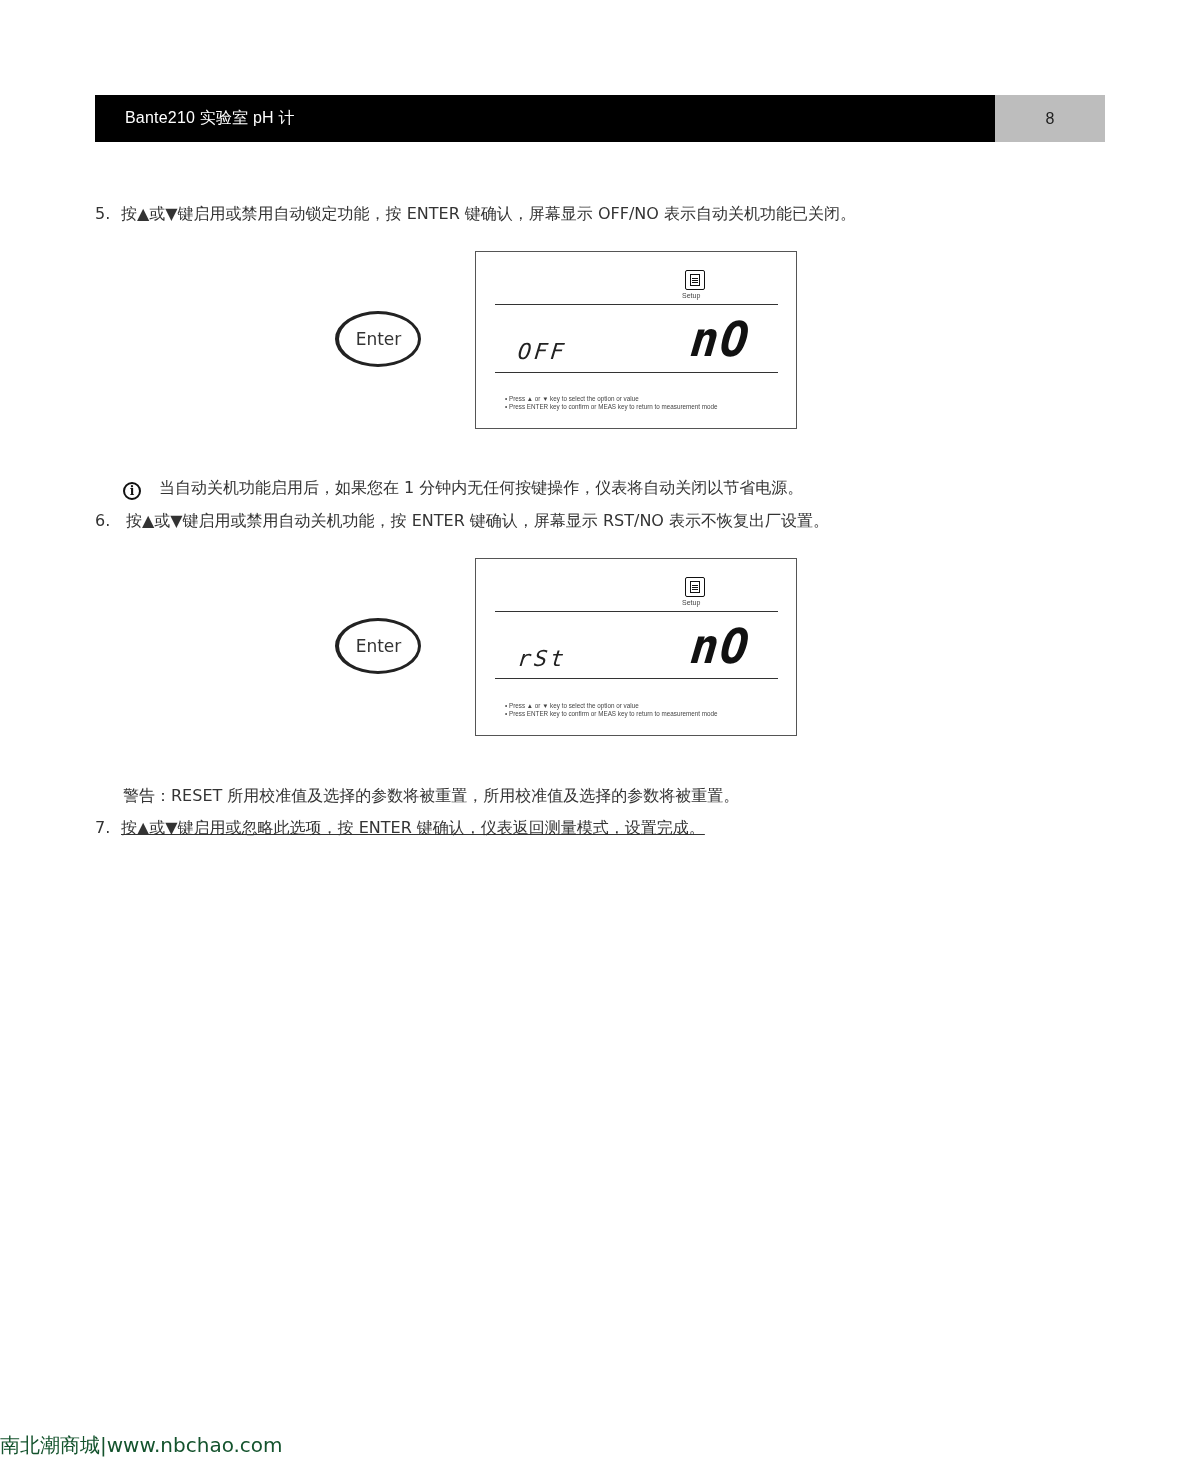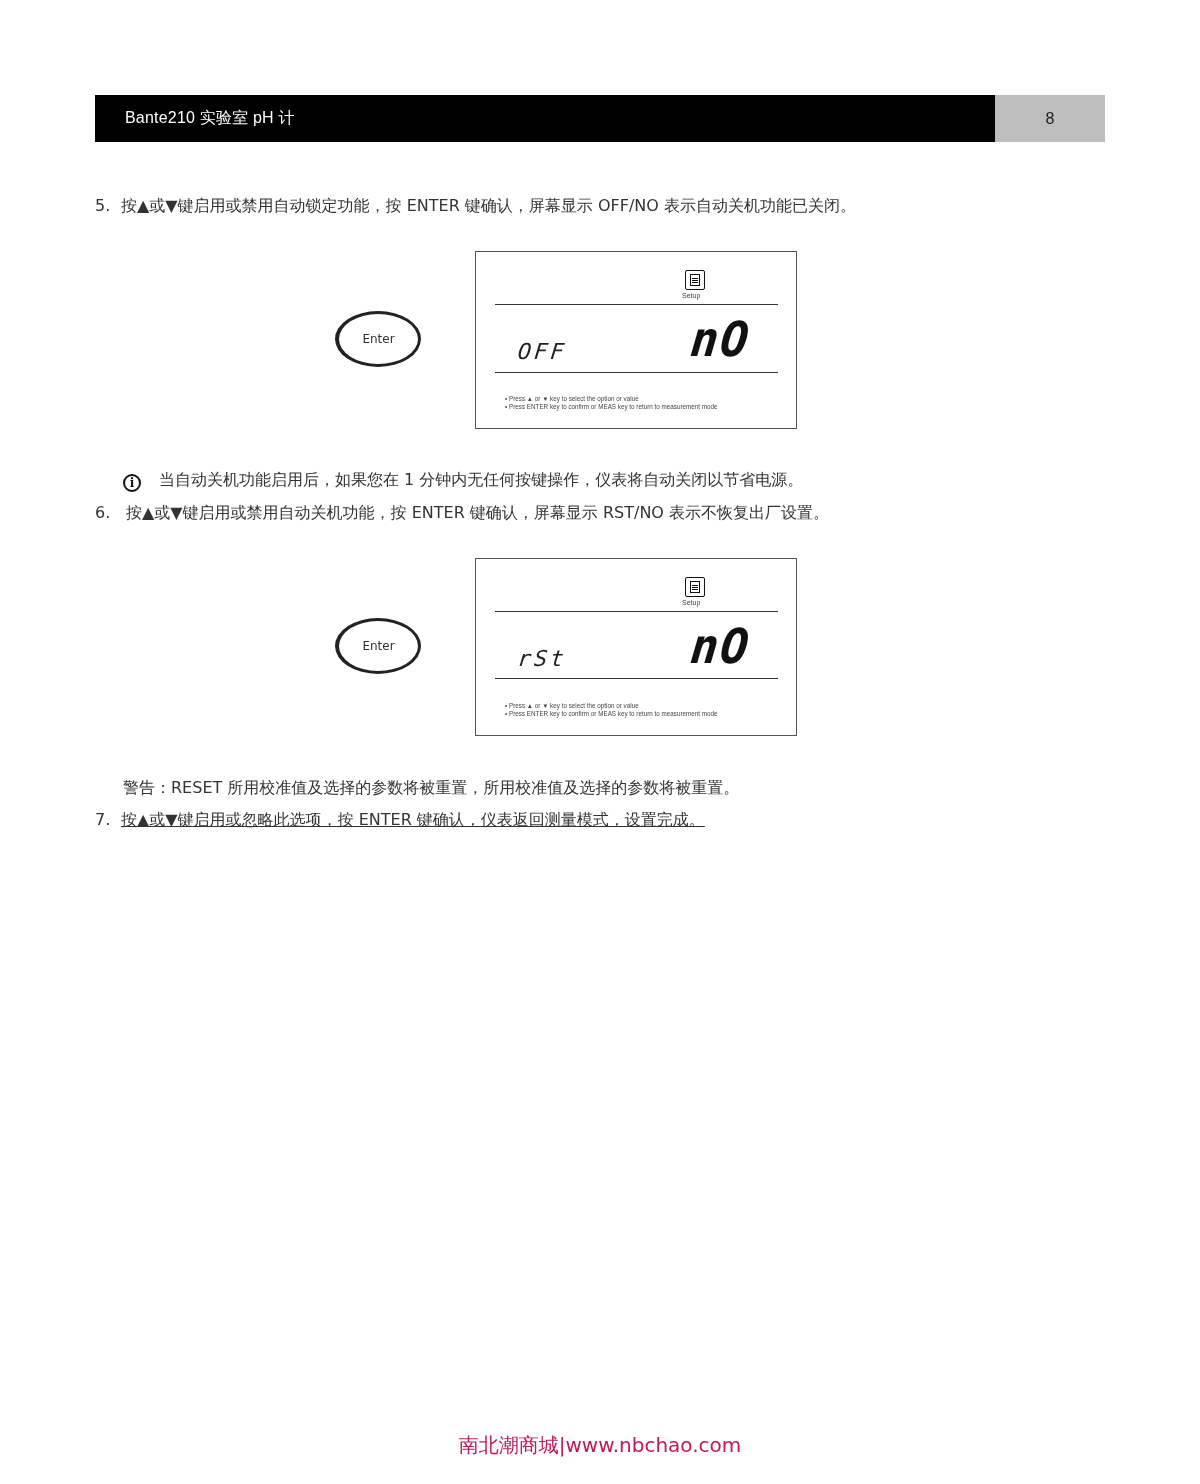--- a/index.html
+++ b/index.html
@@ -1,35 +1,35 @@
 <!DOCTYPE html>
 <html><head>
   <meta charset="utf-8">
   <style>
     html, body { margin: 0; padding: 0; background: #ffffff; }
     body { width: 1200px; height: 1484px; position: relative; font-family: "DejaVu Sans", sans-serif; color: #222; overflow: hidden; }
     .header { position: absolute; left: 95px; top: 95px; width: 1010px; height: 47px; display: flex; }
     .header-title { background: #000; color: #fff; flex: 0 0 900px; display: flex; align-items: center; padding-left: 30px; box-sizing: border-box; font-family: Liberation Sans, sans-serif; font-size: 16px; letter-spacing: 0.2px; }
     .header-page { background: #bdbdbd; color: #222; flex: 1; display: flex; align-items: center; justify-content: center; font-family: "Liberation Sans", sans-serif; font-size: 16px; }
-    .line { position: absolute; font-size: 16px; color: #333; white-space: nowrap; }
+    .line { position: absolute; font-size: 16px; color: #333; white-space: nowrap; margin-top: 8px; }
     .line .num { display: inline-block; width: 26px; }
     .line .num6 { display: inline-block; width: 31px; }
     .info-icon { display: inline-block; width: 18px; height: 18px; border: 2px solid #111; border-radius: 50%; box-sizing: border-box; text-align: center; font-family: "DejaVu Serif", serif; font-weight: bold; font-size: 12px; line-height: 14px; color: #111; margin-right: 18px; vertical-align: -2px; }
     .figure { position: absolute; left: 330px; width: 470px; height: 180px; }
-    .enter-btn { position: absolute; left: 5px; top: 60px; width: 86px; height: 56px; border: 3px solid #222; border-left-width: 4px; border-radius: 50%; box-sizing: border-box; display: flex; align-items: center; justify-content: center; font-family: "DejaVu Sans", sans-serif; font-size: 12px; color: #333; cursor: pointer; }
+    .enter-btn { position: absolute; left: 5px; top: 60px; width: 86px; height: 56px; border: 3px solid #222; border-left-width: 4px; border-radius: 50%; box-sizing: border-box; display: flex; align-items: center; justify-content: center; font-family: "DejaVu Sans", sans-serif; font-size: 17px; color: #333; cursor: pointer; }
     .lcd { position: absolute; left: 145px; top: 0; width: 322px; height: 178px; border: 1px solid #555; box-sizing: border-box; background: #fff; }
     .setup-icon { position: absolute; left: 209px; top: 18px; width: 20px; height: 20px; border: 1.5px solid #111; border-radius: 2px; box-sizing: border-box; display: flex; align-items: center; justify-content: center; }
     .setup-icon .doc { width: 10px; height: 12px; border: 1.2px solid #111; box-sizing: border-box; position: relative; }
     .setup-icon .doc::before { content: ""; position: absolute; left: 1px; top: 3px; width: 6px; height: 1px; background: #111; box-shadow: 0 2px 0 #111, 0 4px 0 #111; }
     .setup-label { position: absolute; left: 206px; top: 40px; font-family: "Liberation Sans", sans-serif; font-size: 7px; color: #444; }
     .lcd-rule { position: absolute; left: 19px; width: 283px; height: 1px; background: #333; }
     .lcd-left { position: absolute; left: 42px; top: 87px; font-family: "DejaVu Sans Mono", monospace; font-style: italic; font-size: 22px; letter-spacing: 3px; color: #222; transform: skewX(-6deg); }
     .lcd-right { position: absolute; left: 215px; top: 62px; font-family: "DejaVu Sans Mono", monospace; font-style: italic; font-weight: bold; font-size: 46px; letter-spacing: 2px; color: #111; transform: skewX(-6deg) scaleY(1.05); line-height: 50px; }
     .lcd-hints { position: absolute; left: 29px; top: 143px; font-family: "Liberation Sans", sans-serif; font-size: 6.3px; color: #444; line-height: 8px; }
-    .footer { position: absolute; left: 0; width: 1200px; top: 1432px; text-align: center; font-family: "DejaVu Sans", sans-serif; font-size: 20px; color: #be185d; }
+    .footer { position: absolute; left: 0; width: 1200px; top: 1432px; text-align: left; font-family: "DejaVu Sans", sans-serif; font-size: 20px; color: #14532d; }
   </style>
 </head>
 <body>
 
 <div class="header">
   <div class="header-title">Bante210 实验室 pH 计</div>
   <div class="header-page">8</div>
 </div>
 
 <div class="line" style="left:95px; top:196px;">

